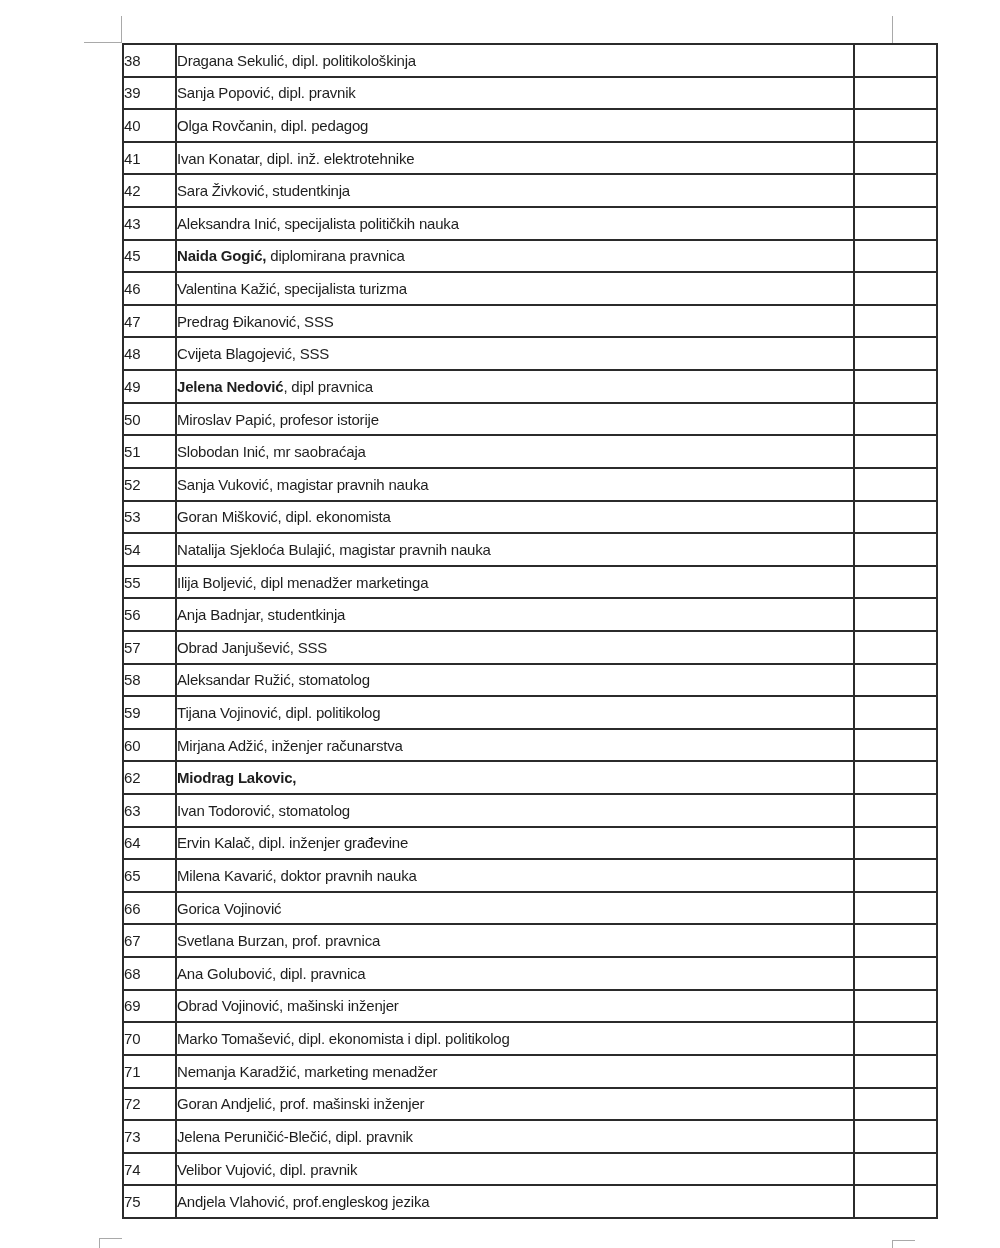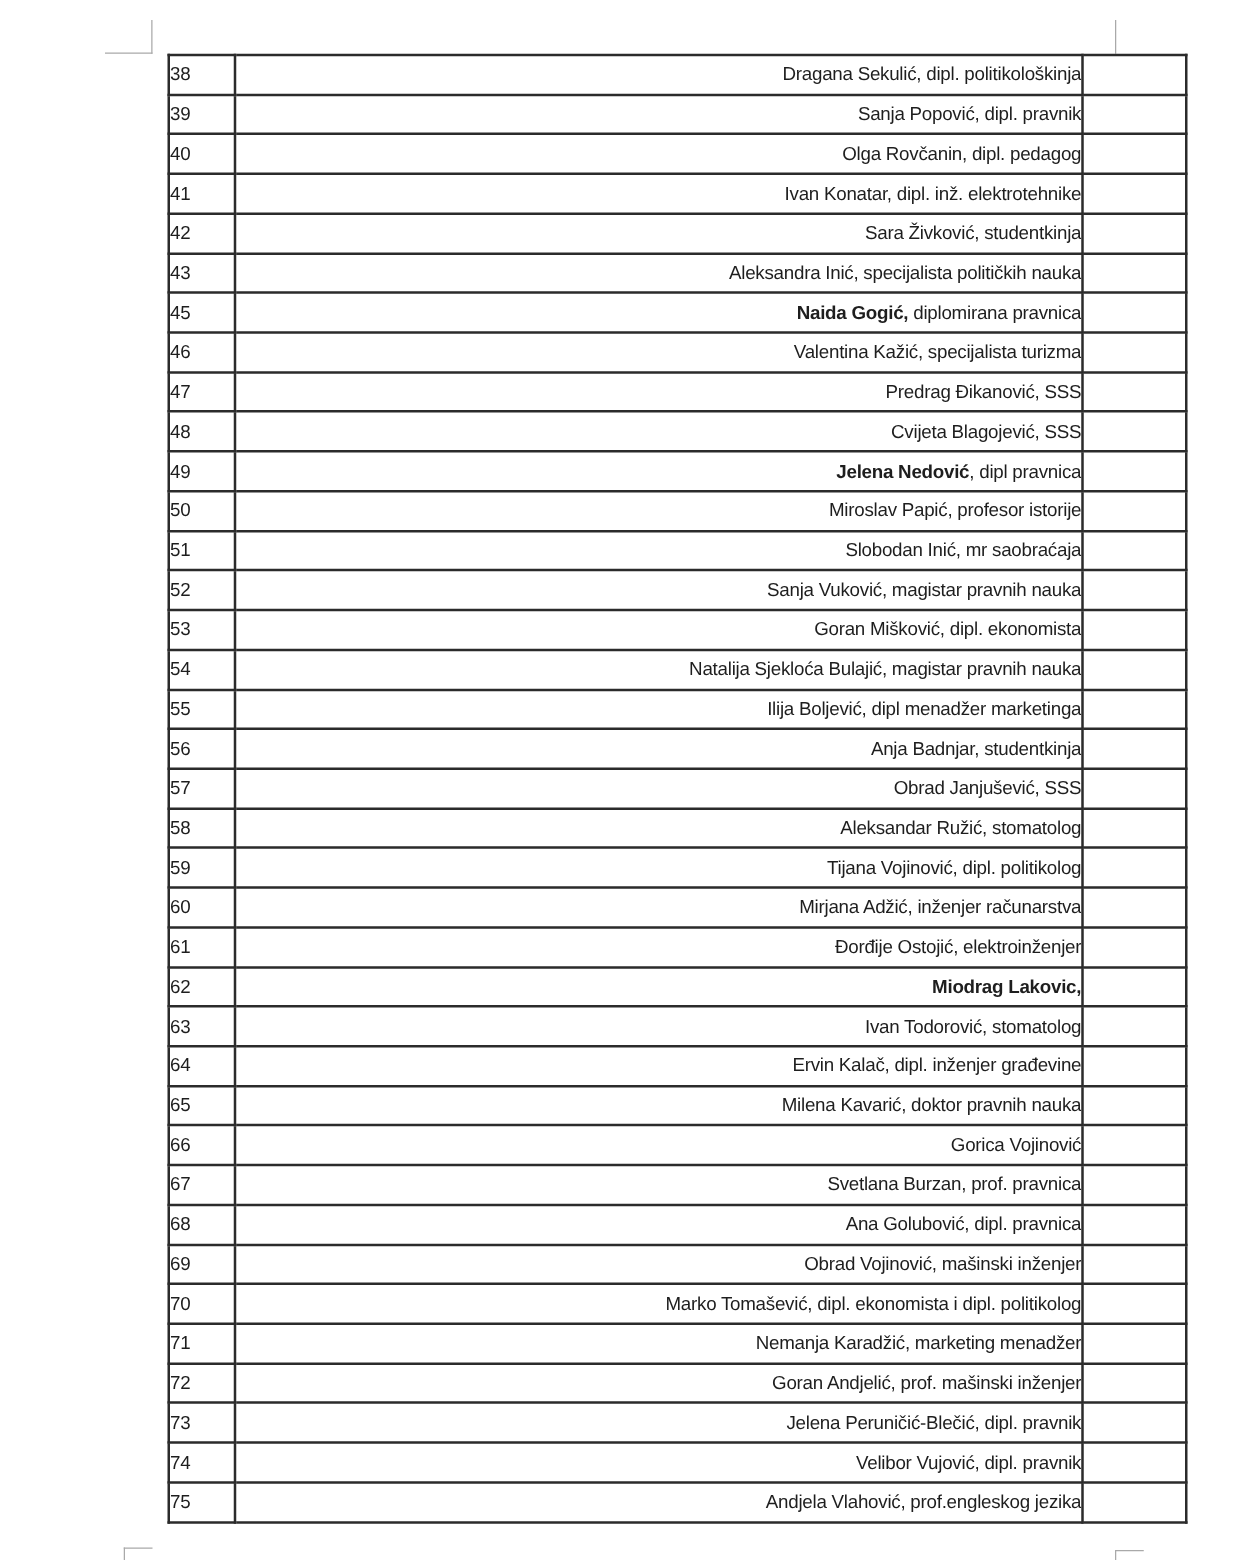--- a/index.html
+++ b/index.html
@@ -22,34 +22,33 @@
   }
   
   table.roster {
     position: absolute;
     left: 122px;
     top: 43px;
     width: 814px;
     height: 1176px;
     border-collapse: collapse;
     table-layout: fixed;
-    margin-left: 12px;
   }
   table.roster td {
     border: 2px solid var(--border-color, #2b2b2b);
     font-size: 15px;
     color: var(--text-color, #1e1e1e);
     letter-spacing: -0.2px;
     vertical-align: middle;
     padding: 0;
     overflow: hidden;
     white-space: nowrap;
   }
   td.col-num  { padding-left: 7px; }
-  td.col-name { padding-left: 8px; text-align: right; }
+  td.col-name { padding-left: 8px; }
   td.col-empty { }
   span.bold { font-weight: bold; }
 </style>
 </head>
 <body>
 
 <div class="page">
 
   <div class="bmark" style="left:121px; top:16px; width:1px; height:27px;"></div>
   <div class="bmark" style="left:84px; top:42px; width:38px; height:1px;"></div>
@@ -170,25 +169,20 @@
           <td class="col-num">59</td>
           <td class="col-name"><span>Tijana Vojinović, dipl. politikolog</span></td>
           <td class="col-empty"></td>
         </tr>
         <tr>
           <td class="col-num">60</td>
           <td class="col-name"><span>Mirjana Adžić, inženjer računarstva</span></td>
           <td class="col-empty"></td>
         </tr>
         <tr>
-          <td class="col-num">61</td>
-          <td class="col-name"><span>Đorđije Ostojić, elektroinženjer</span></td>
-          <td class="col-empty"></td>
-        </tr>
-        <tr>
           <td class="col-num">62</td>
           <td class="col-name"><span class="bold">Miodrag Lakovic,</span></td>
           <td class="col-empty"></td>
         </tr>
         <tr>
           <td class="col-num">63</td>
           <td class="col-name"><span>Ivan Todorović, stomatolog</span></td>
           <td class="col-empty"></td>
         </tr>
         <tr>

